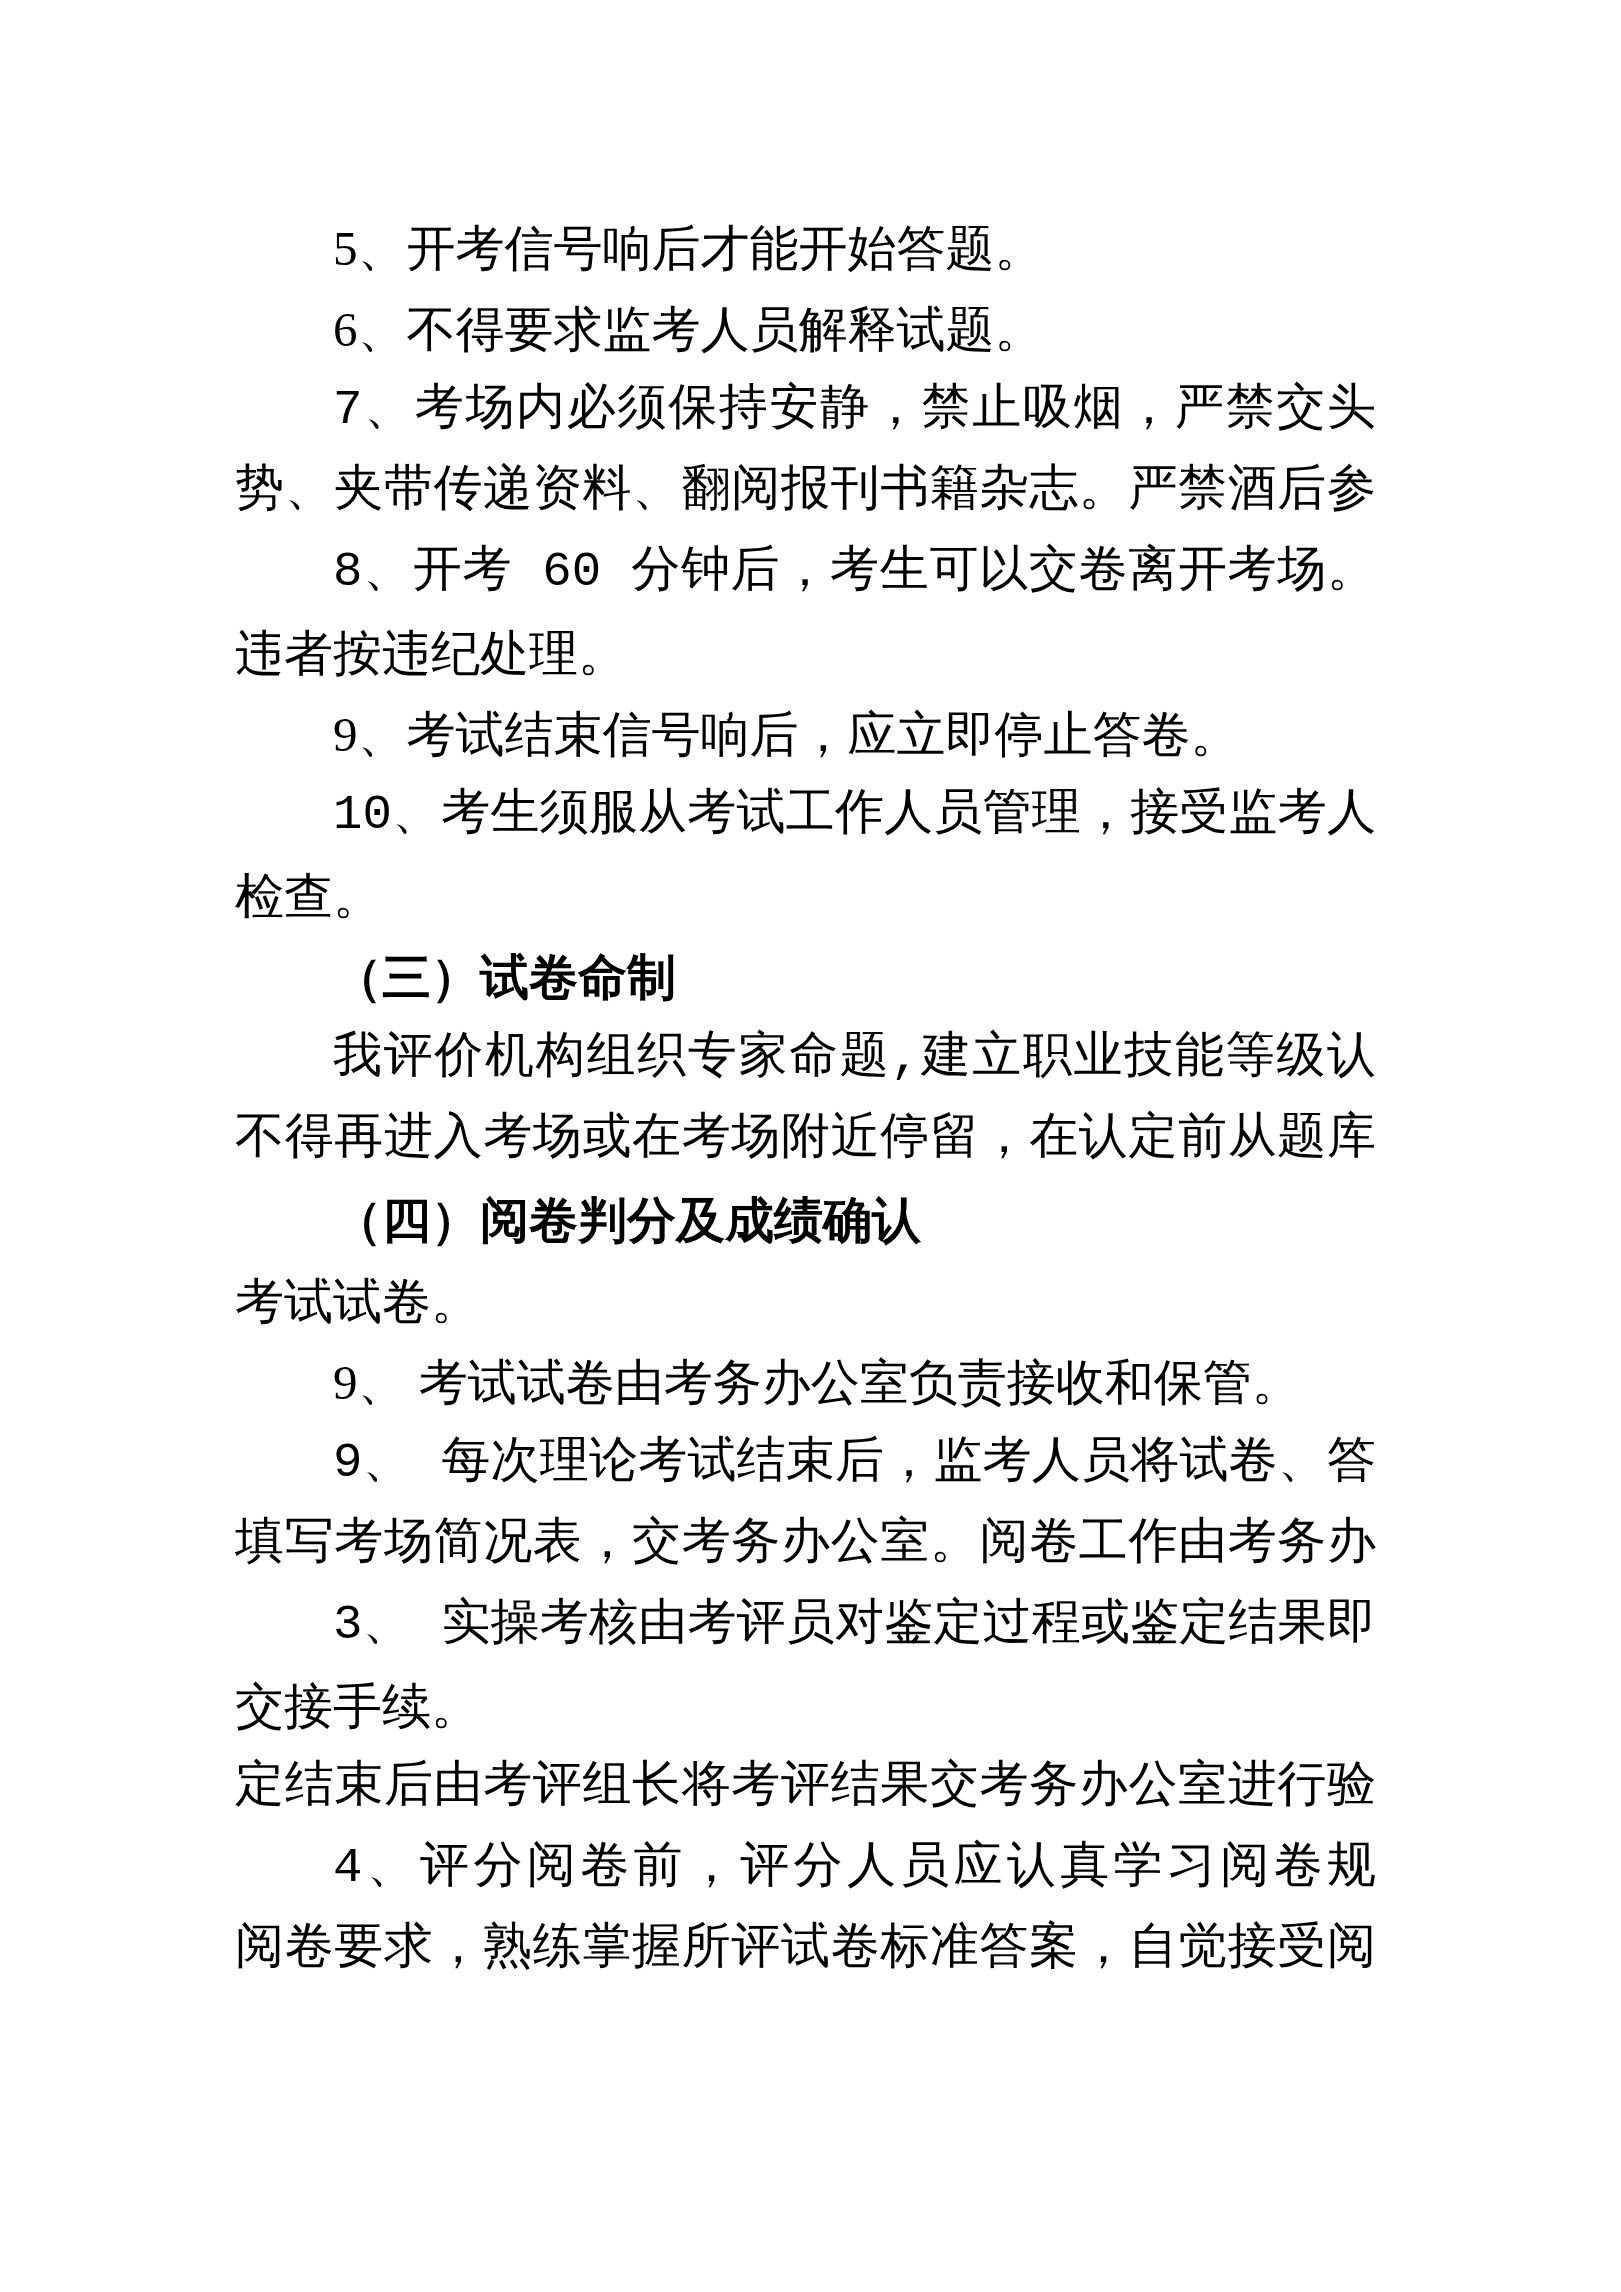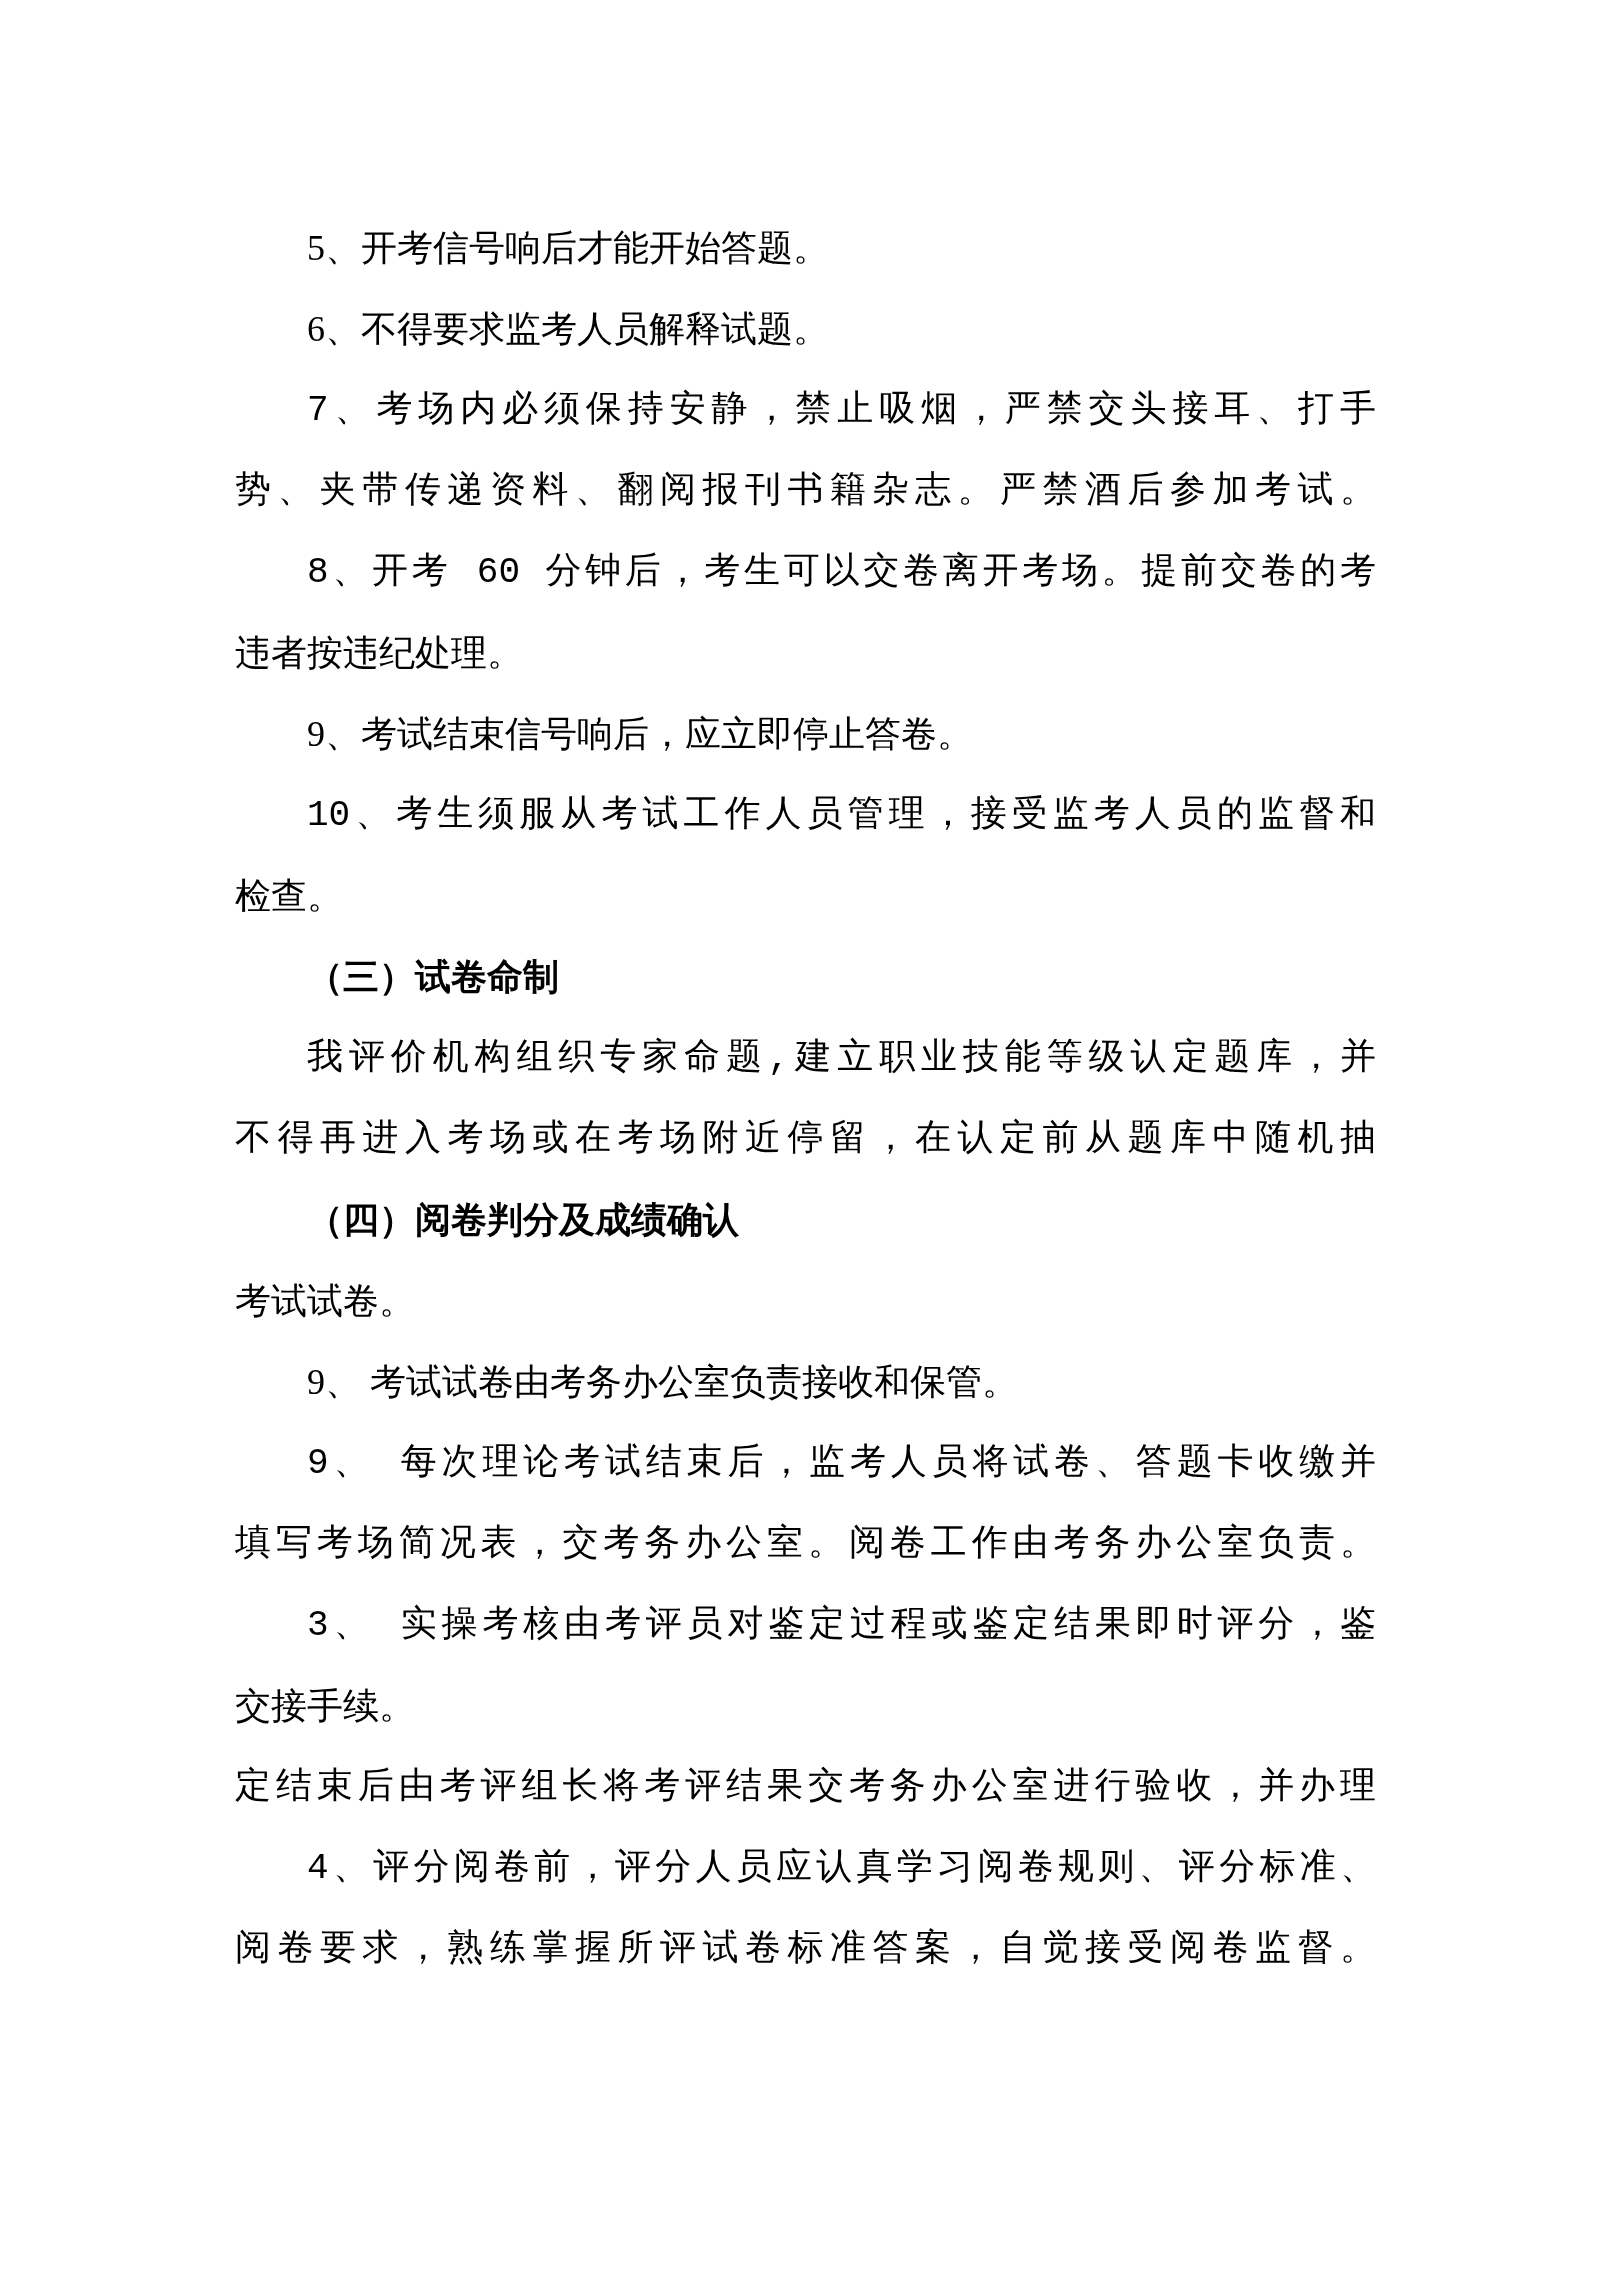--- a/index.html
+++ b/index.html
@@ -14,21 +14,21 @@
     background: #ffffff;
     color: #000000;
     font-family: "Liberation Serif", "DejaVu Serif", serif;
     overflow: hidden;
   }
   .content {
     position: absolute;
     left: 235px;
     top: 208px;
     width: 1141px;
-    font-size: 36px;
+    font-size: 49px;
     line-height: 81px;
     color: #000000;
   }
   .line {
     height: 81px;
     overflow: hidden;
     text-align: left;
   }
   .indent {
     text-indent: 2em;

